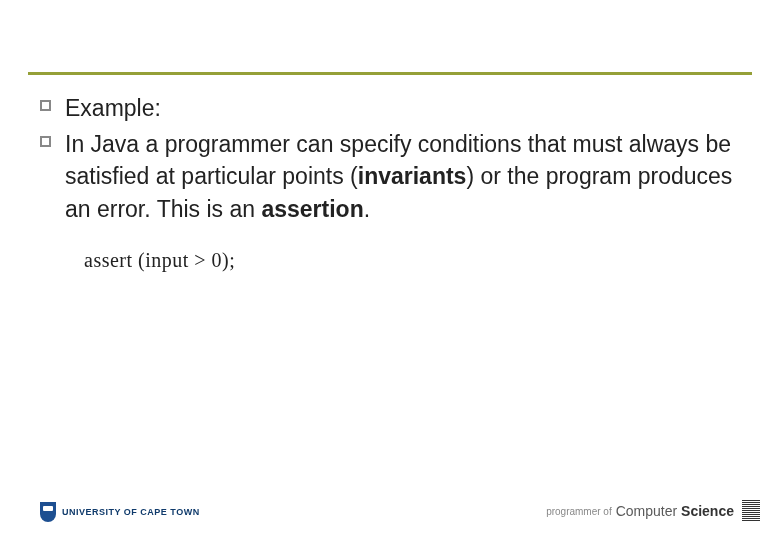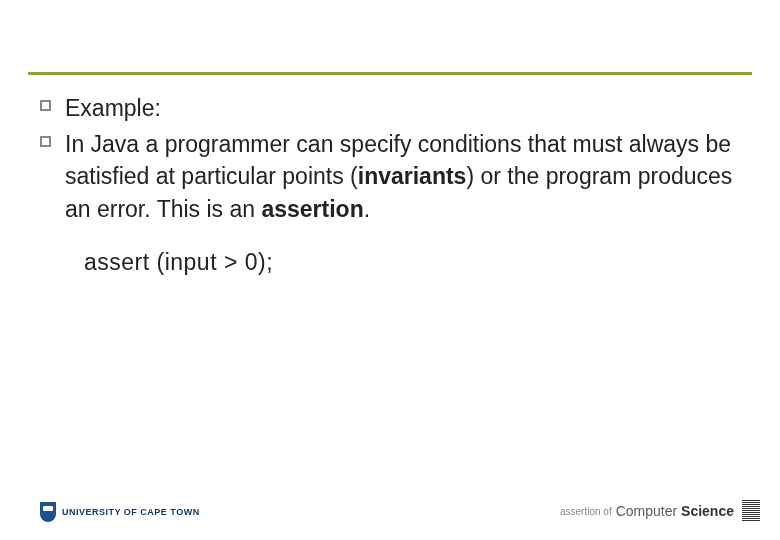--- a/index.html
+++ b/index.html
@@ -55,22 +55,22 @@
     margin-top: 8px;
     margin-right: 14px;
     box-sizing: border-box;
   }
   .bullet-text {
     font-size: 23px;
     line-height: 1.4;
     color: #222;
   }
   .code-line {
-    font-family: Liberation Sans, sans-serif;
-    font-size: 23px;
+    font-family: Liberation Serif, serif;
+    font-size: 20px;
     margin-left: 44px;
     margin-top: 2px;
     letter-spacing: 0.5px;
   }
   .footer {
     position: absolute;
     bottom: 18px;
     left: 40px;
     right: 20px;
     display: flex;
@@ -150,21 +150,21 @@
     <div class="code-line">assert (input &gt; 0);</div>
 
   </div>
 
   <div class="footer">
     <div class="logo-left">
       <div class="shield"></div>
       <span>UNIVERSITY OF CAPE TOWN</span>
     </div>
     <div class="logo-right">
-      <span>assertion of</span>
+      <span>programmer of</span>
       <span class="cs">
         <span>Computer </span><b>Science</b>
       </span>
       <div class="barcode"></div>
     </div>
   </div>
 
 </div>
 
 </body></html>

